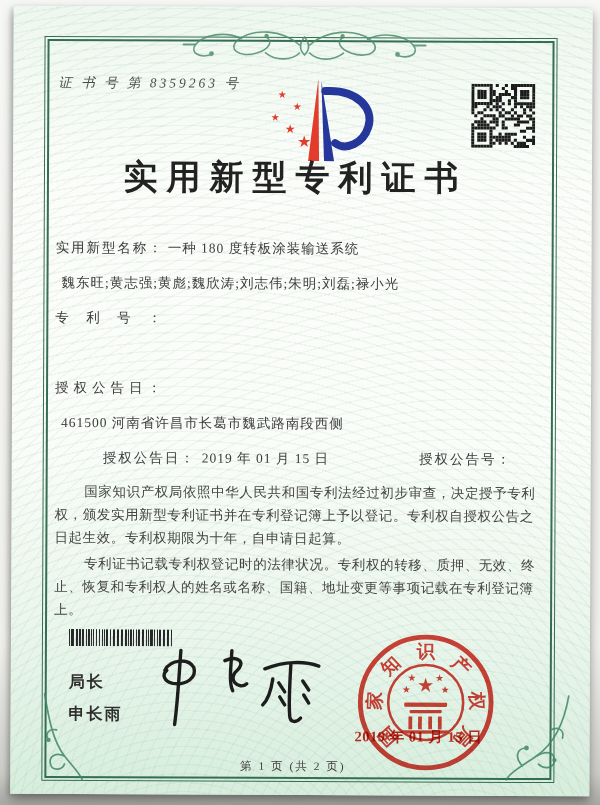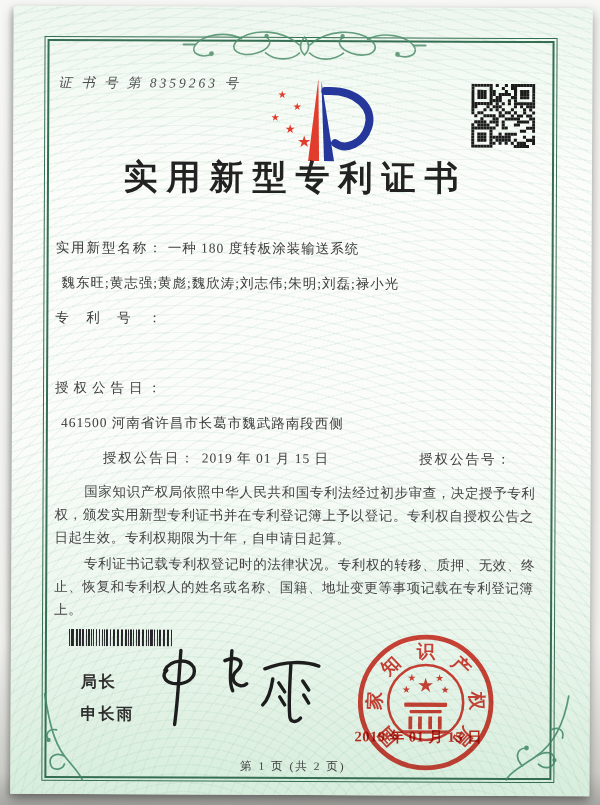--- a/index.html
+++ b/index.html
@@ -46,21 +46,21 @@
   .frow.two .cell { display:flex; }
   .frow.two .cell.right { margin-left:42px;font-family:Liberation Mono, monospace; }
   .frow.two .flabel { width:auto; letter-spacing:2px;margin-left:48px; }
   .paras { position:absolute; left:43px; right:44px; top:474px; }
   .paras p {
     font-size:13.5px; line-height:23px; letter-spacing:.6px;
     text-indent:2.2em; color:#454545; margin-bottom:3px;
   }
   .barcode { position:absolute; left:58px; top:623px; }
   .director-label, .director-name {
-    position:absolute; left:70px; font-family:"Liberation Sans","DejaVu Sans",sans-serif;
+    position:absolute; left:58px; font-family:"Liberation Sans","DejaVu Sans",sans-serif;
     font-weight:600; font-size:16px; color:#2d2d2d; letter-spacing:2px;
   }
   .director-label { top:666px; }
   .director-name  { top:698px; }
   .signature { position:absolute; left:138px; top:632px; }
   .seal { position:absolute; left:340px; top:620px; mix-blend-mode:multiply; opacity:.93; }
   .seal-date {
     position:absolute; left:344px; top:720px; width:130px;
     color:#cf2f22; font-weight:700; font-size:14.5px; letter-spacing:.5px;
     mix-blend-mode:multiply;

